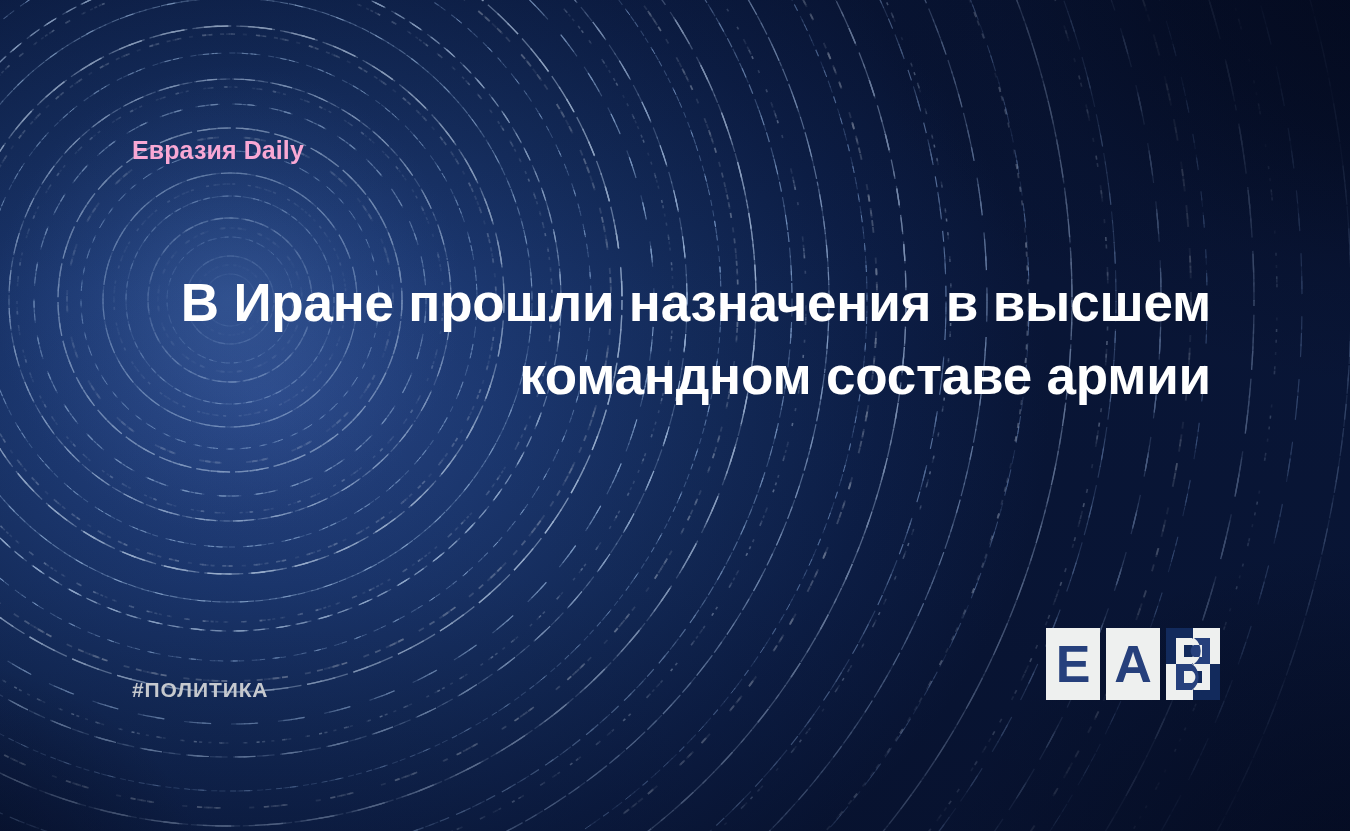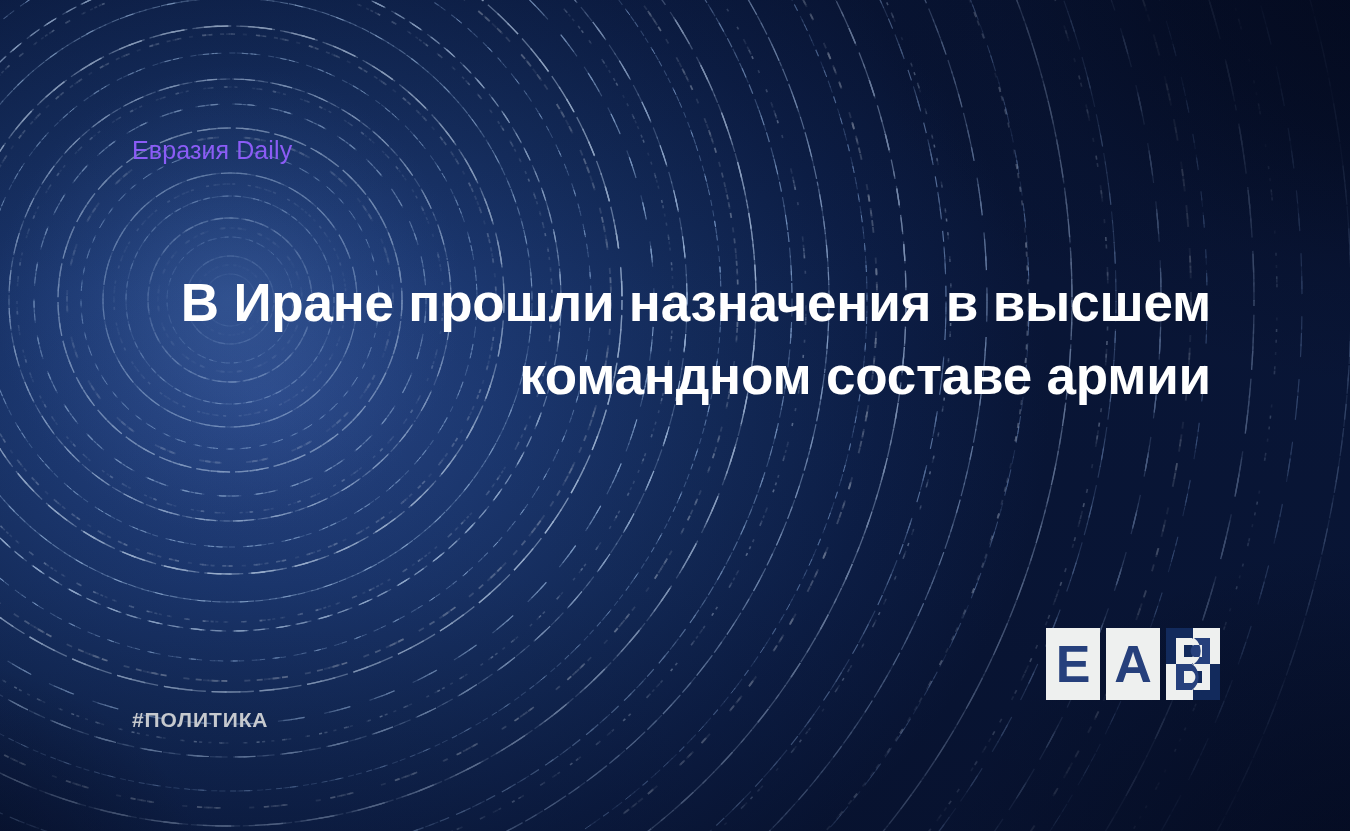--- a/index.html
+++ b/index.html
@@ -67,23 +67,23 @@
   #content {
     position: absolute;
     inset: 0;
   }
 
   #brand {
     position: absolute;
     left: 132px;
     top: 136px;
     font-size: 25px;
-    font-weight: normal;
+    font-weight: bold;
     letter-spacing: 0.1px;
-    color: #8b5cf6;
+    color: #f9a8d4;
     white-space: nowrap;
   }
 
   #headline {
     position: absolute;
     left: 131px;
     top: 267px;
     width: 1080px;
     font-size: 53px;
     font-weight: bold;
@@ -95,21 +95,20 @@
 
   #tag {
     position: absolute;
     left: 132px;
     top: 678px;
     font-size: 21px;
     font-weight: bold;
     letter-spacing: 0.9px;
     color: #c6c9ce;
     white-space: nowrap;
-    margin-top: 30px;
   }
 
   
   #logo {
     position: absolute;
     left: 1046px;
     top: 628px;
     width: 175px;
     height: 72px;
     display: flex;

